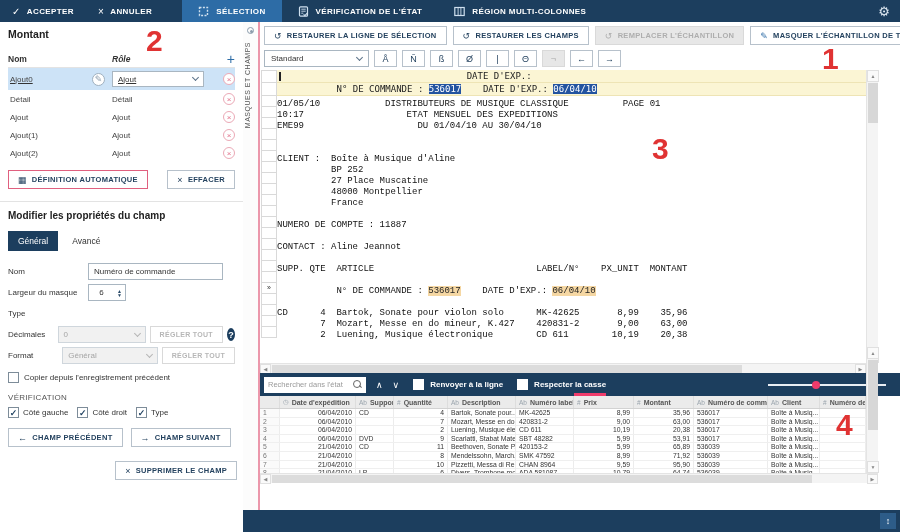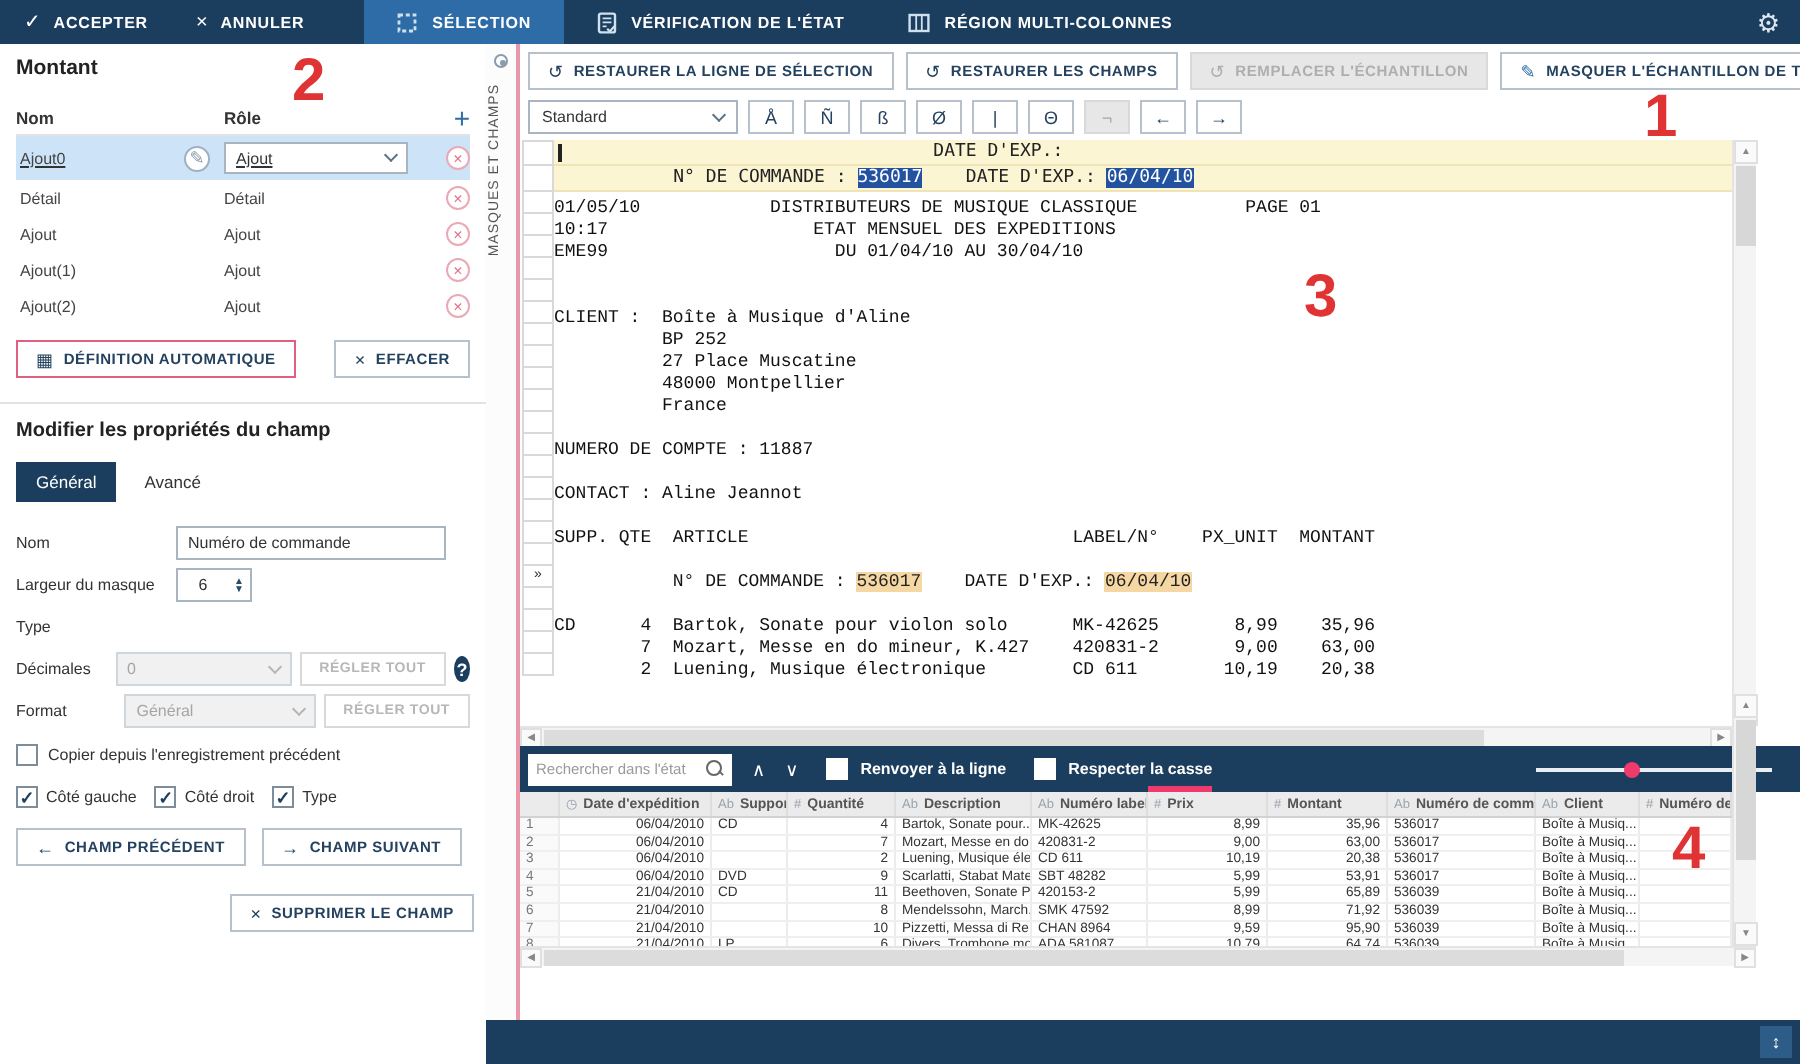--- a/index.html
+++ b/index.html
@@ -19,21 +19,21 @@
   .tb-tab.active { background:#2d6ca6; }
   .tb-tab svg { display:block; }
   .tb-gear { margin-left:auto; margin-right:10px; font-size:13px; color:#dbe6f0; }
 
   
   .left { position:absolute; left:0; top:22px; width:243px; height:510px; background:#fff;
     padding:6px 8px 0 8px; color:#333; }
   .lp-title { font-size:10.5px; font-weight:bold; color:#222; margin-bottom:10px; }
   .mhead { display:flex; align-items:center; height:18px; border-bottom:1px solid #e3e3e3; }
   .mhead .h-nom { width:104px; font-size:8.5px; font-weight:bold; }
-  .mhead .h-role { flex:1; font-size:8.5px; font-weight:bold; }
+  .mhead .h-role { flex:1; font-size:8.5px; font-weight:bold;font-style:italic; }
   .mhead .h-add { width:22px; text-align:right; color:#2d6ca6; font-size:14px; line-height:12px; }
   .mrow { display:flex; align-items:center; height:18px; font-size:8px; }
   .mrow.sel { background:#cde3f7; height:22px;text-decoration:underline; }
   .m-nom { width:84px; padding-left:2px; color:#444; white-space:nowrap; }
   .m-pencil { width:20px; color:#8a9bab; font-size:9px; }
   .m-pencil .circ { display:inline-flex; align-items:center; justify-content:center;
     width:13px; height:13px; border:1px solid #9fb0bf; border-radius:50%; background:#fff; }
   .m-role { flex:1; color:#444; }
   .m-roleSel { flex:1; }
   .m-roleSel .selbox { display:flex; align-items:center; justify-content:space-between;
@@ -315,20 +315,21 @@
         <span class="chev"></span>
       </div>
       <button class="btn mini-btn ghost-dis">RÉGLER TOUT</button>
     </div>
 
     <div class="cbrow">
       <span class="cb"></span>
       <span>Copier depuis l'enregistrement précédent</span>
     </div>
 
+    <div class="verif-label">VÉRIFICATION</div>
     <div class="verif-checks" id="vchecks">
         <div class="ck">
           <span class="cb">✓</span>
           <span>Côté gauche</span>
         </div>
         <div class="ck">
           <span class="cb">✓</span>
           <span>Côté droit</span>
         </div>
         <div class="ck">

